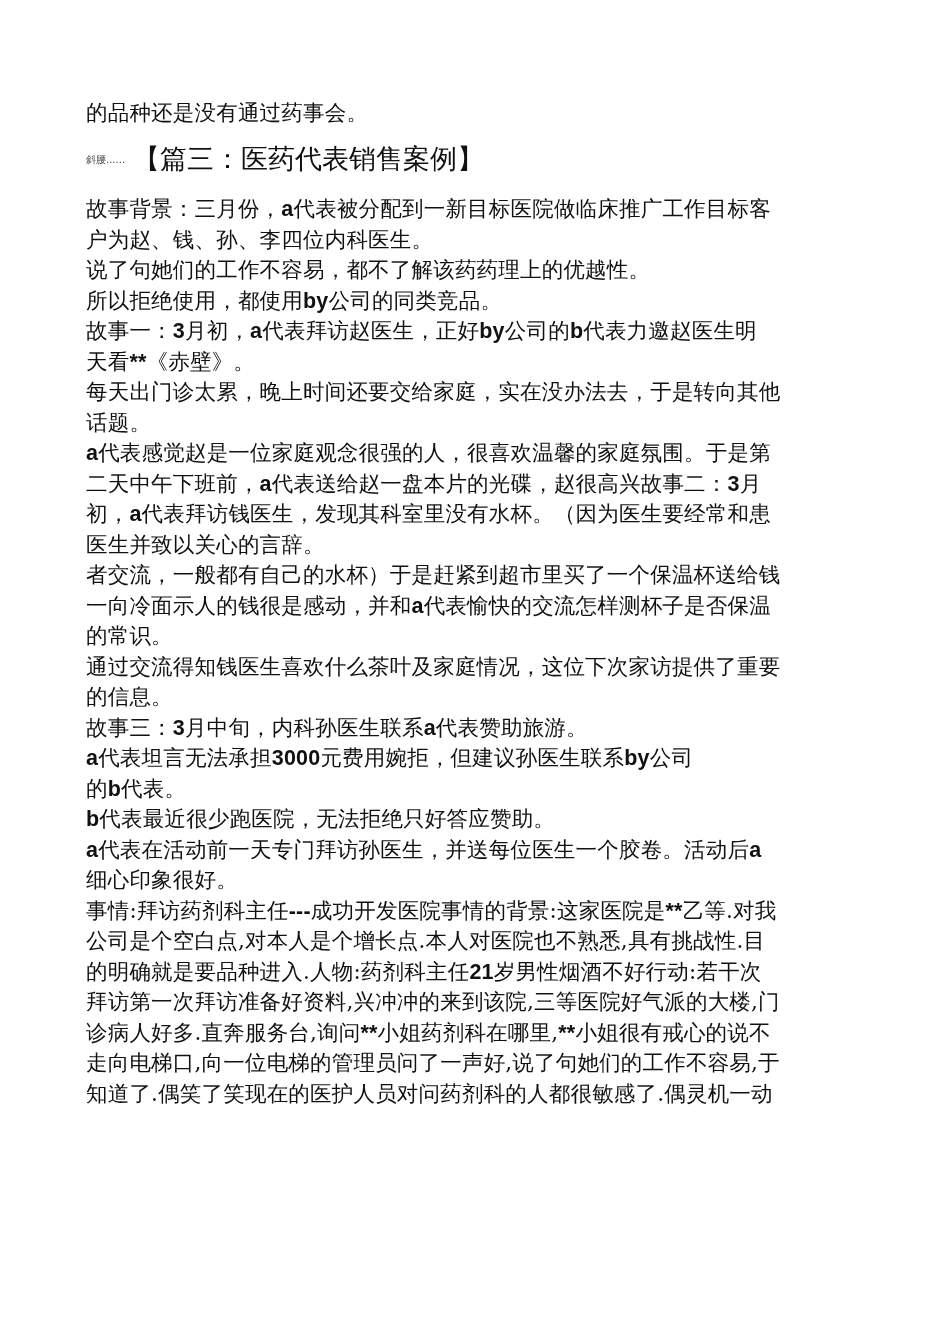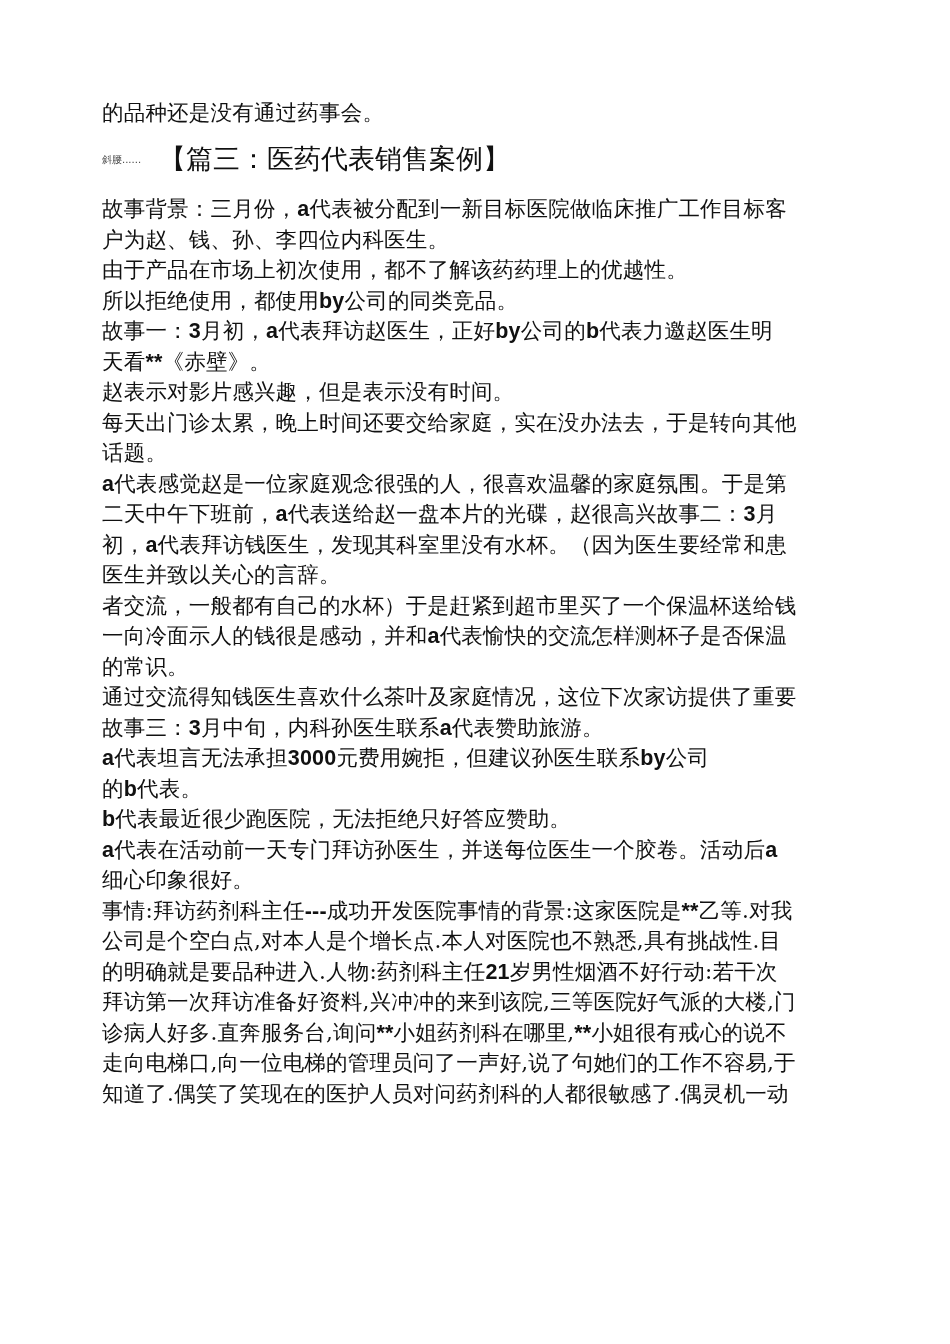--- a/index.html
+++ b/index.html
@@ -1,50 +1,50 @@
 <!DOCTYPE html>
 <html><head>
   <meta charset="utf-8">
   <style>
     html, body { margin: 0; padding: 0; background: #ffffff; }
     body { width: 950px; height: 1344px; position: relative; overflow: hidden;
            font-family: "DejaVu Serif", "Liberation Serif", serif; color: #111; }
-    .page { position: absolute; left: 102px; top: 98px; width: 760px; }
+    .page { position: absolute; left: 86px; top: 98px; width: 760px; }
     .line { font-size: 21.5px; line-height: 30.5px; white-space: nowrap; letter-spacing: 0.2px; }
     .first { margin-bottom: 12px; }
     .heading { font-size: 27px; line-height: 36px; margin-bottom: 16px; white-space: nowrap; }
-    .heading .note { font-size: 10px; color: #444; vertical-align: middle; margin-right: 18px; font-family: "DejaVu Sans", sans-serif; }
+    .heading .note { font-size: 10px; color: #444; vertical-align: middle; margin-right: 8px; font-family: "DejaVu Sans", sans-serif; }
     .b { font-family: "Liberation Sans", "DejaVu Sans", sans-serif; font-weight: bold; }
   </style>
 </head>
 <body>
 
 <div class="page">
   <div class="line first">的品种还是没有通过药事会。</div>
   <div class="heading">
     <span class="note">斜腰......</span><span>【篇三：医药代表销售案例】</span>
   </div>
   <div id="body-lines">
       <div class="line">故事背景：三月份，<span class="b">a</span>代表被分配到一新目标医院做临床推广工作目标客</div>
       <div class="line">户为赵、钱、孙、李四位内科医生。</div>
-      <div class="line">由于产品在市场上初次使用，都不了解该药药理上的优越性。</div>
+      <div class="line">说了句她们的工作不容易，都不了解该药药理上的优越性。</div>
       <div class="line">所以拒绝使用，都使用<span class="b">by</span>公司的同类竞品。</div>
       <div class="line">故事一：<span class="b">3</span>月初，<span class="b">a</span>代表拜访赵医生，正好<span class="b">by</span>公司的<span class="b">b</span>代表力邀赵医生明</div>
       <div class="line">天看<span class="b">**</span>《赤壁》。</div>
-      <div class="line">赵表示对影片感兴趣，但是表示没有时间。</div>
       <div class="line">每天出门诊太累，晚上时间还要交给家庭，实在没办法去，于是转向其他</div>
       <div class="line">话题。</div>
       <div class="line"><span class="b">a</span>代表感觉赵是一位家庭观念很强的人，很喜欢温馨的家庭氛围。于是第</div>
       <div class="line">二天中午下班前，<span class="b">a</span>代表送给赵一盘本片的光碟，赵很高兴故事二：<span class="b">3</span>月</div>
       <div class="line">初，<span class="b">a</span>代表拜访钱医生，发现其科室里没有水杯。（因为医生要经常和患</div>
       <div class="line">医生并致以关心的言辞。</div>
       <div class="line">者交流，一般都有自己的水杯）于是赶紧到超市里买了一个保温杯送给钱</div>
       <div class="line">一向冷面示人的钱很是感动，并和<span class="b">a</span>代表愉快的交流怎样测杯子是否保温</div>
       <div class="line">的常识。</div>
       <div class="line">通过交流得知钱医生喜欢什么茶叶及家庭情况，这位下次家访提供了重要</div>
+      <div class="line">的信息。</div>
       <div class="line">故事三：<span class="b">3</span>月中旬，内科孙医生联系<span class="b">a</span>代表赞助旅游。</div>
       <div class="line"><span class="b">a</span>代表坦言无法承担<span class="b">3000</span>元费用婉拒，但建议孙医生联系<span class="b">by</span>公司</div>
       <div class="line">的<span class="b">b</span>代表。</div>
       <div class="line"><span class="b">b</span>代表最近很少跑医院，无法拒绝只好答应赞助。</div>
       <div class="line"><span class="b">a</span>代表在活动前一天专门拜访孙医生，并送每位医生一个胶卷。活动后<span class="b">a</span></div>
       <div class="line">细心印象很好。</div>
       <div class="line">事情:拜访药剂科主任<span class="b">---</span>成功开发医院事情的背景:这家医院是<span class="b">**</span>乙等.对我</div>
       <div class="line">公司是个空白点,对本人是个增长点.本人对医院也不熟悉,具有挑战性.目</div>
       <div class="line">的明确就是要品种进入.人物:药剂科主任<span class="b">21</span>岁男性烟酒不好行动:若干次</div>
       <div class="line">拜访第一次拜访准备好资料,兴冲冲的来到该院,三等医院好气派的大楼,门</div>

